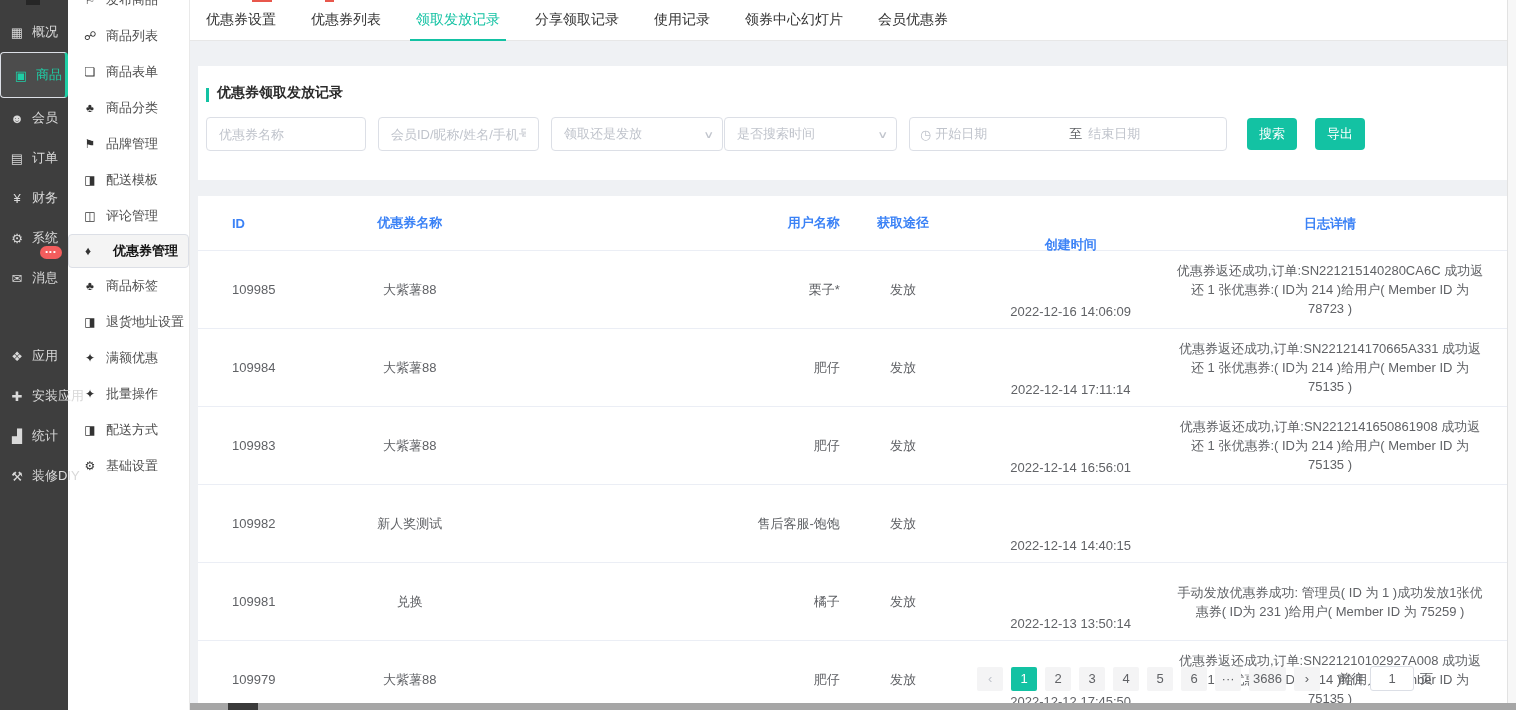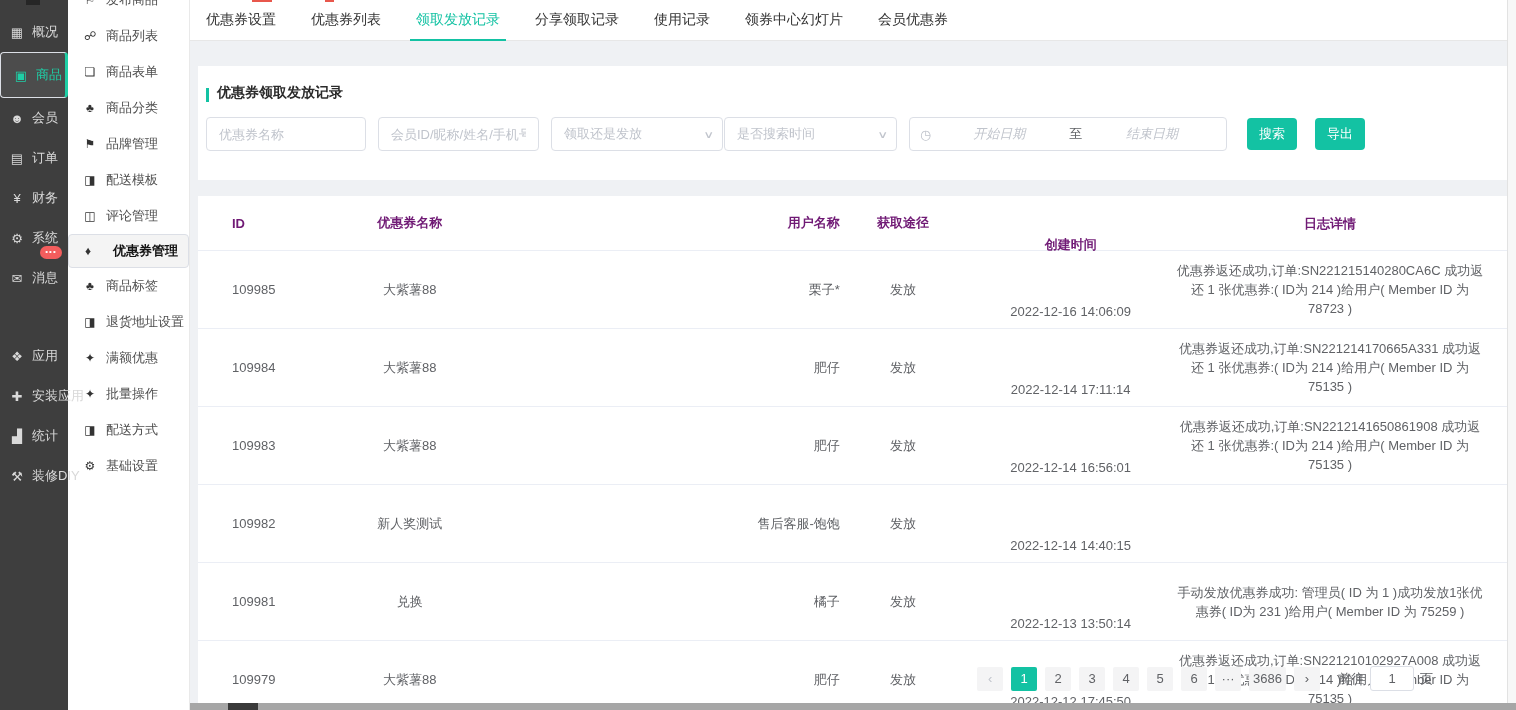--- a/index.html
+++ b/index.html
@@ -42,28 +42,28 @@
   .inp{padding:0 12px;color:#606266;outline:none;}
   .inp::placeholder{color:#c0c4cc;}
   .w1{width:160px;}
   .w2{width:161px;margin-left:12px;}
   .w3{width:172px;margin-left:12px;}
   .w4{width:173px;margin-left:1px;}
   .sel{display:flex;align-items:center;justify-content:space-between;padding:0 10px 0 12px;color:#c0c4cc;cursor:pointer;}
   .chev{font-size:10px;color:#c0c4cc;transform:scaleX(1.5);}
   .daterange{width:318px;margin-left:12px;display:flex;align-items:center;padding:0 10px;color:#c0c4cc;cursor:pointer;}
   .clock{font-size:13px;margin-right:4px;}
-  .dr-ph{flex:1;text-align:center;font-style:italic;}
+  .dr-ph{flex:1;}
   .dr-to{color:#606266;padding:0 6px;}
   .btn{height:32px;width:50px;border:none;border-radius:4px;background:#13c2a3;color:#fff;font-size:13px;cursor:pointer;}
   .btn.search{margin-left:20px;}
   .btn.export{margin-left:18px;}
   
   .card2{top:196px;height:507px;}
-  .thead{display:flex;align-items:center;height:54px;border-bottom:1px solid #ebeef5;color:#701a75;font-weight:bold;font-size:13px;padding:0 22px;}
+  .thead{display:flex;align-items:center;height:54px;border-bottom:1px solid #ebeef5;color:#3b82f6;font-weight:bold;font-size:13px;padding:0 22px;}
   .trow{display:flex;align-items:center;border-bottom:1px solid #ebeef5;padding:9px 22px;font-size:13px;color:#606266;}
   .c0{width:7%;padding-left:12px;box-sizing:border-box;text-align:left;}
   .c1{width:16%;text-align:center;}
   .c2{width:26%;text-align:right;}
   .c3{width:10%;text-align:center;}
   .c4{width:16.5%;text-align:center;margin-top:44px;}
   .c5{width:24.5%;text-align:center;line-height:19px;}
   
   .pager{position:absolute;right:74px;bottom:12px;display:flex;align-items:center;gap:8px;font-size:13px;color:#606266;}
   .pbtn{min-width:26px;height:24px;padding:0 4px;background:#f4f4f5;border-radius:2px;display:flex;align-items:center;justify-content:center;cursor:pointer;color:#606266;box-sizing:border-box;}

